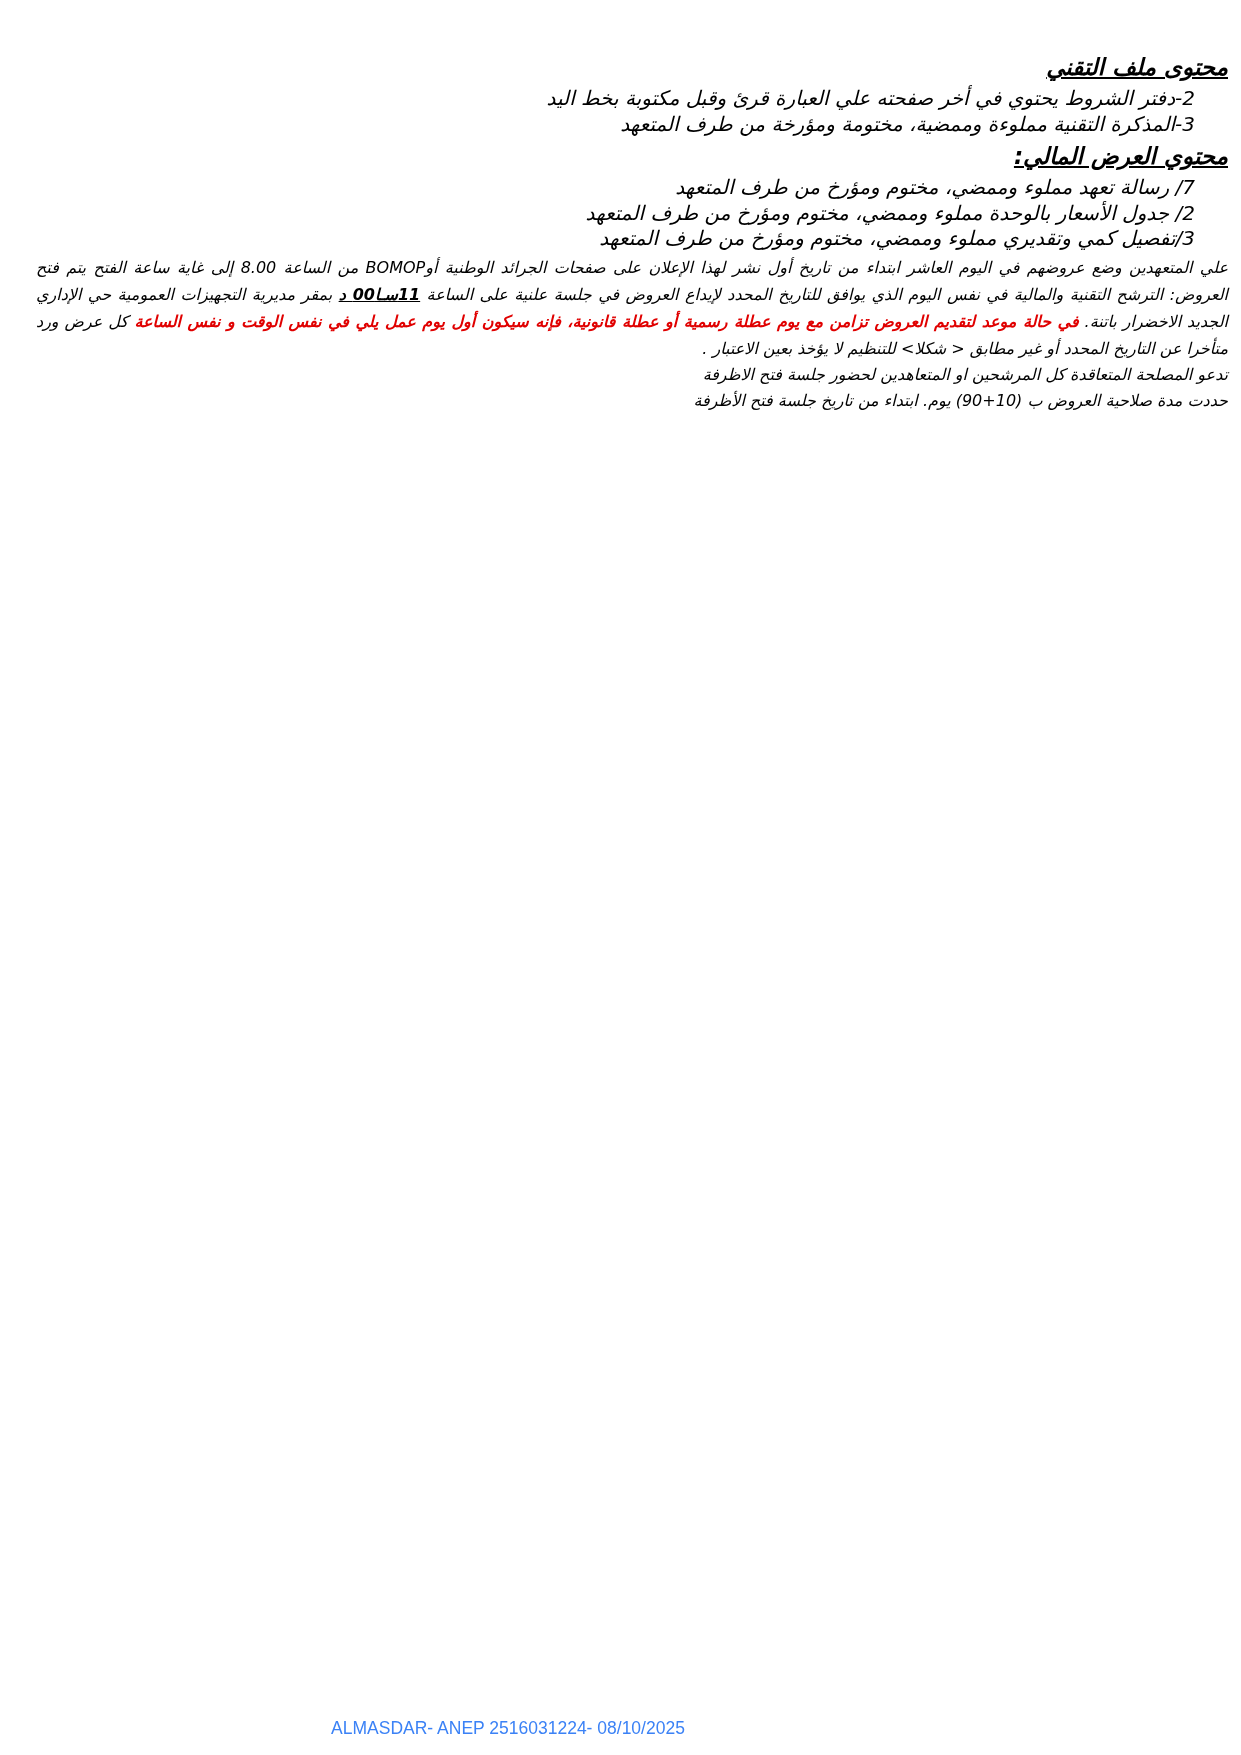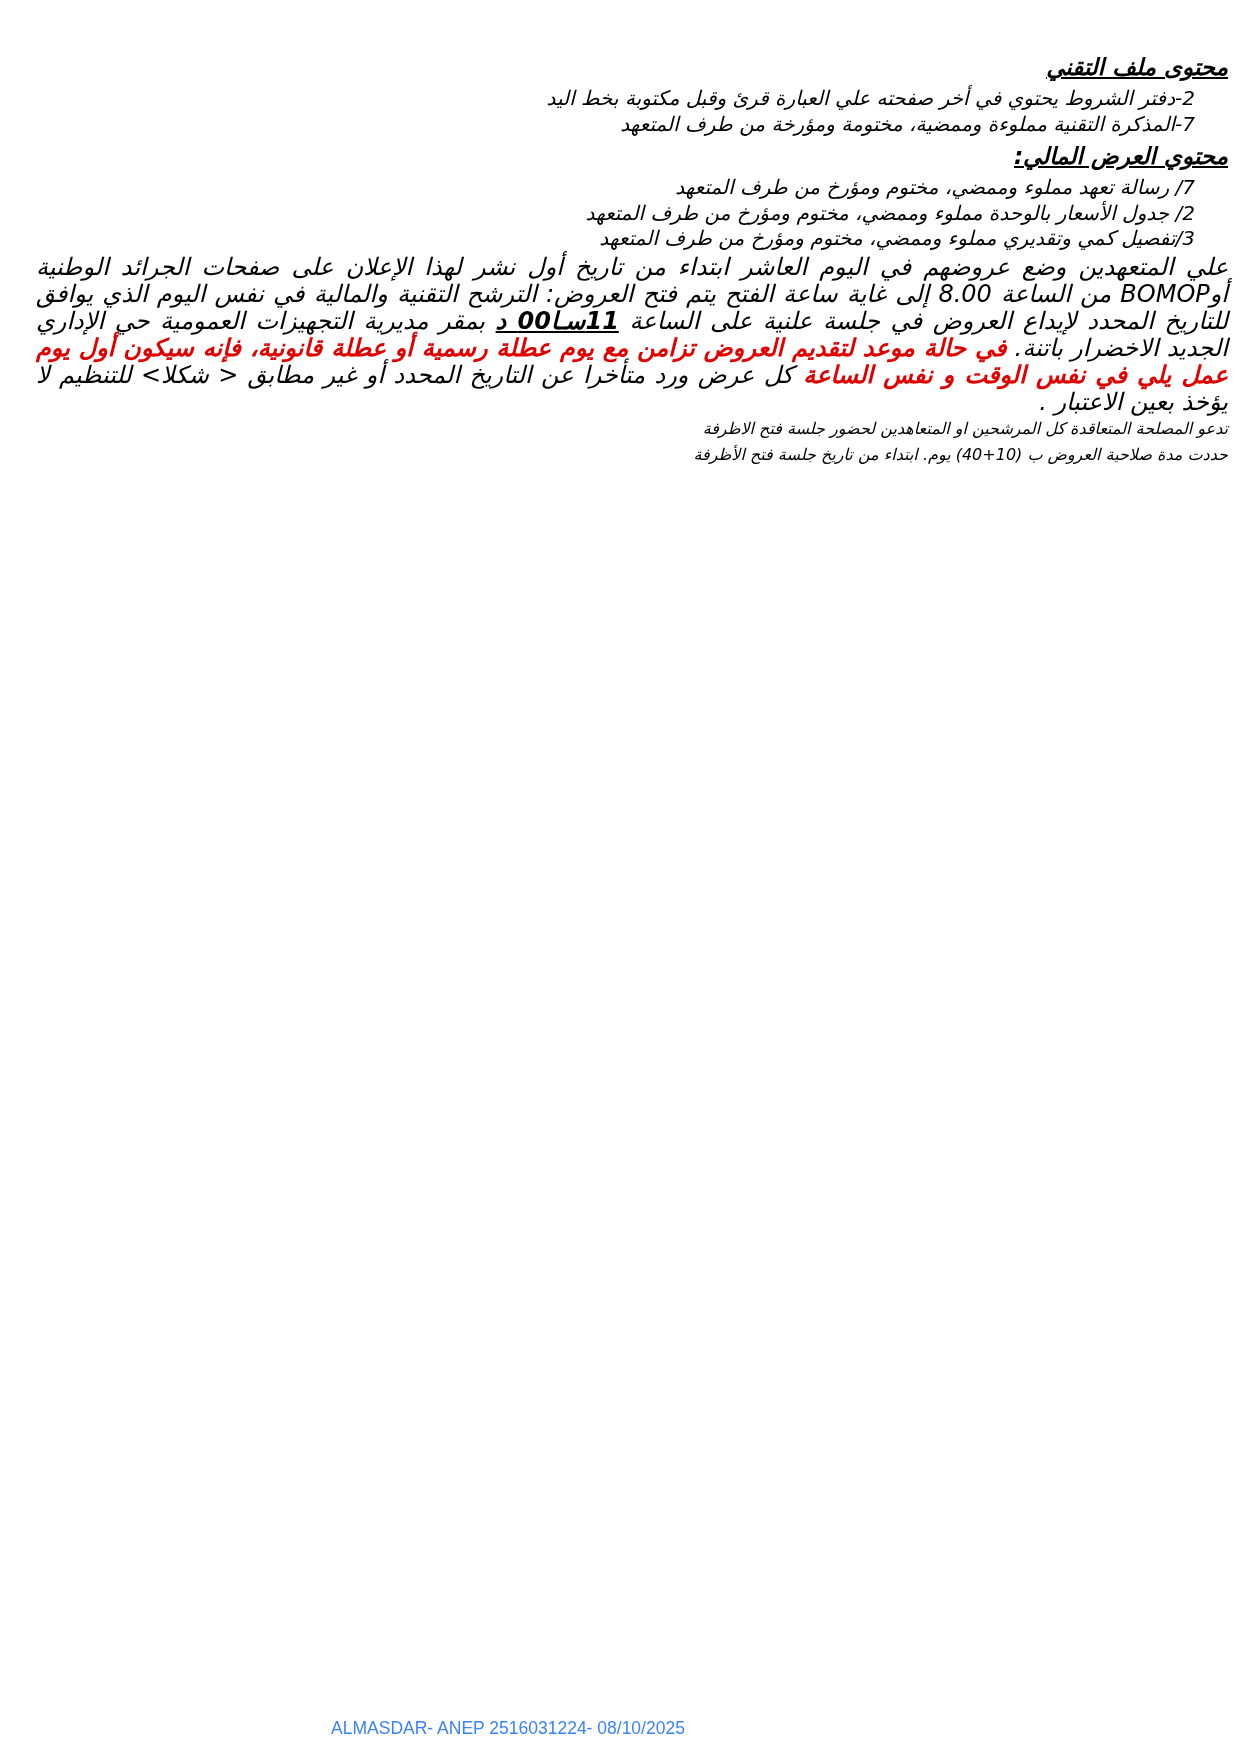--- a/index.html
+++ b/index.html
@@ -14,21 +14,21 @@
   .heading{
     font-size:23px;font-weight:bold;font-style:italic;
     text-decoration:underline;line-height:31px;margin:12px 0 3px 0;
   }
   .heading-financial{margin-top:4px;}
   .item{
     font-size:20px;font-style:italic;line-height:25.5px;
     margin-left:0;margin-right:33px; 
   }
   .para{
-    font-size:24px;font-style:italic;line-height:27px;
+    font-size:16px;font-style:italic;line-height:27px;
     text-align:justify;text-align-last:right;margin-top:2px;
   }
   .time-bold{font-weight:bold;text-decoration:underline;}
   .red-seg{font-weight:bold;}
   .tail-line{
     font-size:16px;font-style:italic;line-height:26px;
   }
   .footer{
     position:absolute;top:1718px;left:0;width:1016px;
     text-align:center;direction:ltr;
@@ -37,30 +37,30 @@
   }
 </style>
 </head>
 <body>
 
 <div class="doc">
 
   <h2 class="heading">محتوى ملف التقني</h2>
 
   <div class="item">2-دفتر الشروط يحتوي في أخر صفحته علي العبارة قرئ وقبل مكتوبة بخط اليد</div>
-  <div class="item">7-المذكرة التقنية مملوءة وممضية، مختومة ومؤرخة من طرف المتعهد</div>
+  <div class="item">3-المذكرة التقنية مملوءة وممضية، مختومة ومؤرخة من طرف المتعهد</div>
 
   <h2 class="heading heading-financial">محتوي العرض المالي:</h2>
 
   <div class="item">7/ رسالة تعهد مملوء وممضي، مختوم ومؤرخ من طرف المتعهد</div>
   <div class="item">2/ جدول الأسعار بالوحدة مملوء وممضي، مختوم ومؤرخ من طرف المتعهد</div>
   <div class="item">3/تفصيل كمي وتقديري مملوء وممضي، مختوم ومؤرخ من طرف المتعهد</div>
 
   <div class="para">
     <span>علي المتعهدين وضع عروضهم في اليوم العاشر ابتداء من تاريخ أول نشر لهذا الإعلان على صفحات الجرائد الوطنية أوBOMOP من الساعة 8.00 إلى غاية ساعة الفتح  يتم فتح العروض:  الترشح التقنية والمالية في نفس اليوم الذي يوافق للتاريخ المحدد لإيداع العروض في جلسة علنية على الساعة </span><span class="time-bold">11سـا00 د</span><span> بمقر مديرية التجهيزات العمومية حي الإداري الجديد الاخضرار باتنة.  </span><span class="red-seg" style="color: rgb(224, 0, 0);">في حالة موعد لتقديم العروض تزامن مع يوم عطلة رسمية أو عطلة قانونية، فإنه سيكون أول يوم عمل يلي في نفس الوقت و نفس الساعة </span><span>كل عرض ورد متأخرا عن التاريخ المحدد أو غير مطابق &lt; شكلا&gt; للتنظيم لا يؤخذ بعين الاعتبار .</span>
   </div>
 
   <div class="tail-line">تدعو المصلحة المتعاقدة كل المرشحين او المتعاهدين لحضور جلسة فتح الاظرفة</div>
-  <div class="tail-line">حددت مدة صلاحية العروض ب (10+40) يوم. ابتداء من تاريخ جلسة فتح الأظرفة</div>
+  <div class="tail-line">حددت مدة صلاحية العروض ب (10+90) يوم. ابتداء من تاريخ جلسة فتح الأظرفة</div>
 
 </div>
 
 <div class="footer">ALMASDAR- ANEP 2516031224- 08/10/2025</div>
 
 </body></html>

